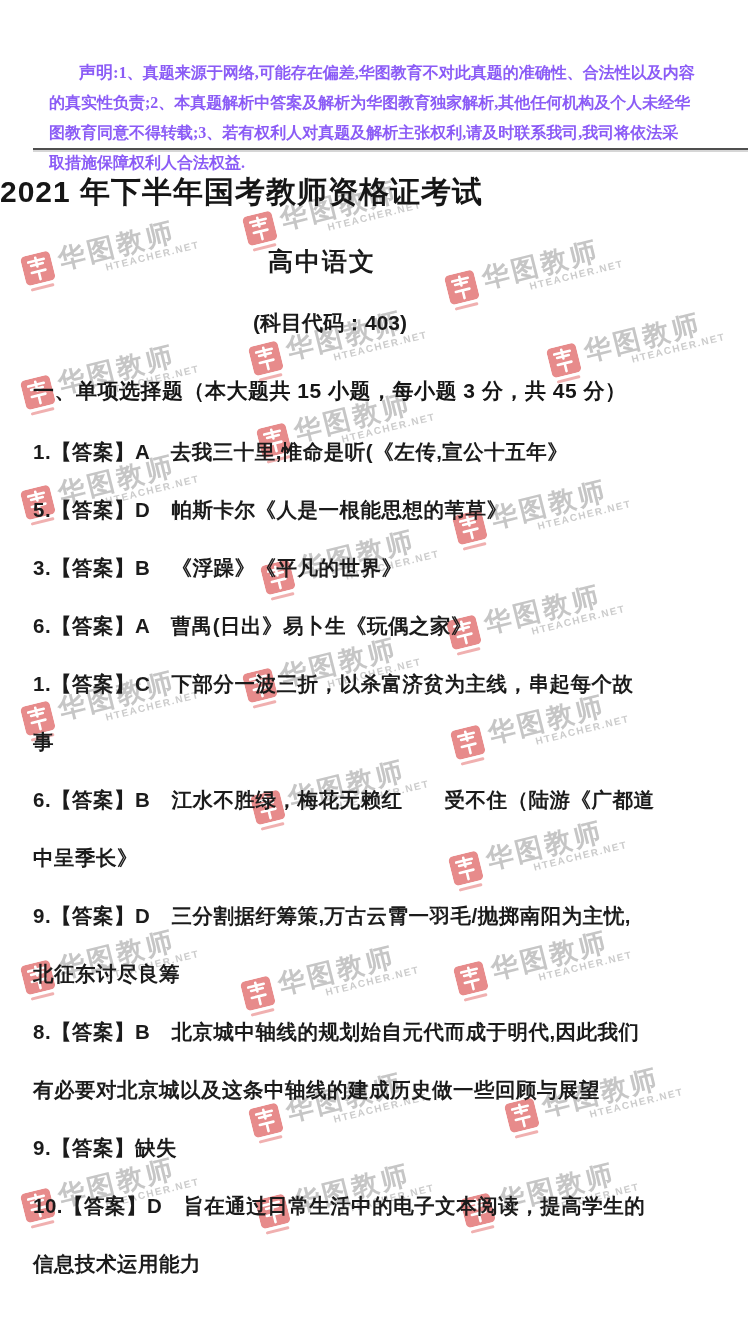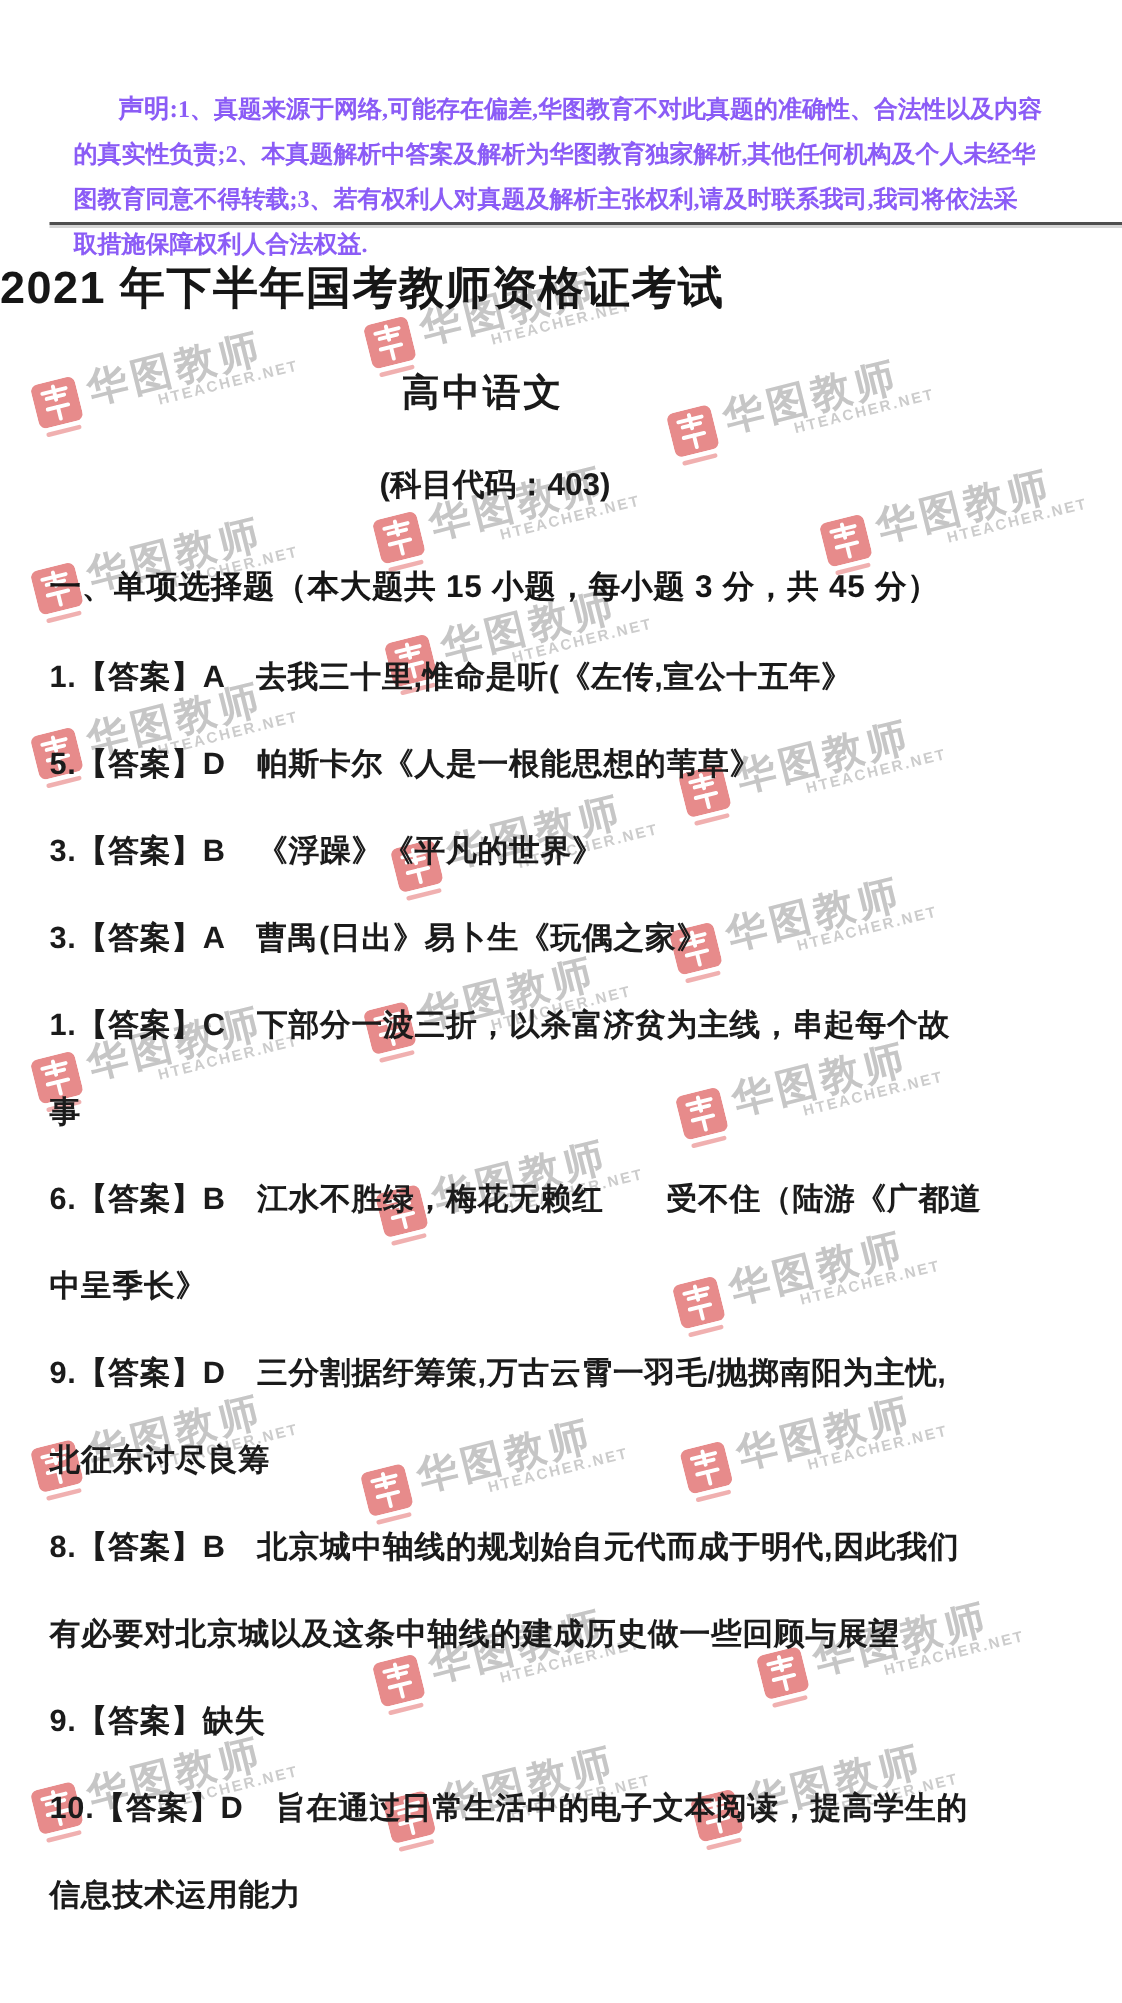--- a/index.html
+++ b/index.html
@@ -520,21 +520,21 @@
     <h1 class="doc-title">2021 年下半年国考教师资格证考试</h1>
     <h2 class="doc-subject">高中语文</h2>
     <div class="doc-code">(科目代码：403)</div>
 
     <h3 class="section-heading">一、单项选择题（本大题共 15 小题，每小题 3 分，共 45 分）</h3>
 
     <div class="answers">
       <p>1.【答案】A　去我三十里,惟命是听(《左传,宣公十五年》</p>
       <p>5.【答案】D　帕斯卡尔《人是一根能思想的苇草》</p>
       <p>3.【答案】B　《浮躁》《平凡的世界》</p>
-      <p>3.【答案】A　曹禺(日出》易卜生《玩偶之家》</p>
+      <p>6.【答案】A　曹禺(日出》易卜生《玩偶之家》</p>
       <p>1.【答案】C　下部分一波三折，以杀富济贫为主线，串起每个故
 事</p>
       <p>6.【答案】B　江水不胜绿，梅花无赖红　　受不住（陆游《广都道
 中呈季长》</p>
       <p>9.【答案】D　三分割据纡筹策,万古云霄一羽毛/抛掷南阳为主忧,
 北征东讨尽良筹</p>
       <p>8.【答案】B　北京城中轴线的规划始自元代而成于明代,因此我们
 有必要对北京城以及这条中轴线的建成历史做一些回顾与展望</p>
       <p>9.【答案】缺失</p>
       <p>10.【答案】D　旨在通过日常生活中的电子文本阅读，提高学生的

